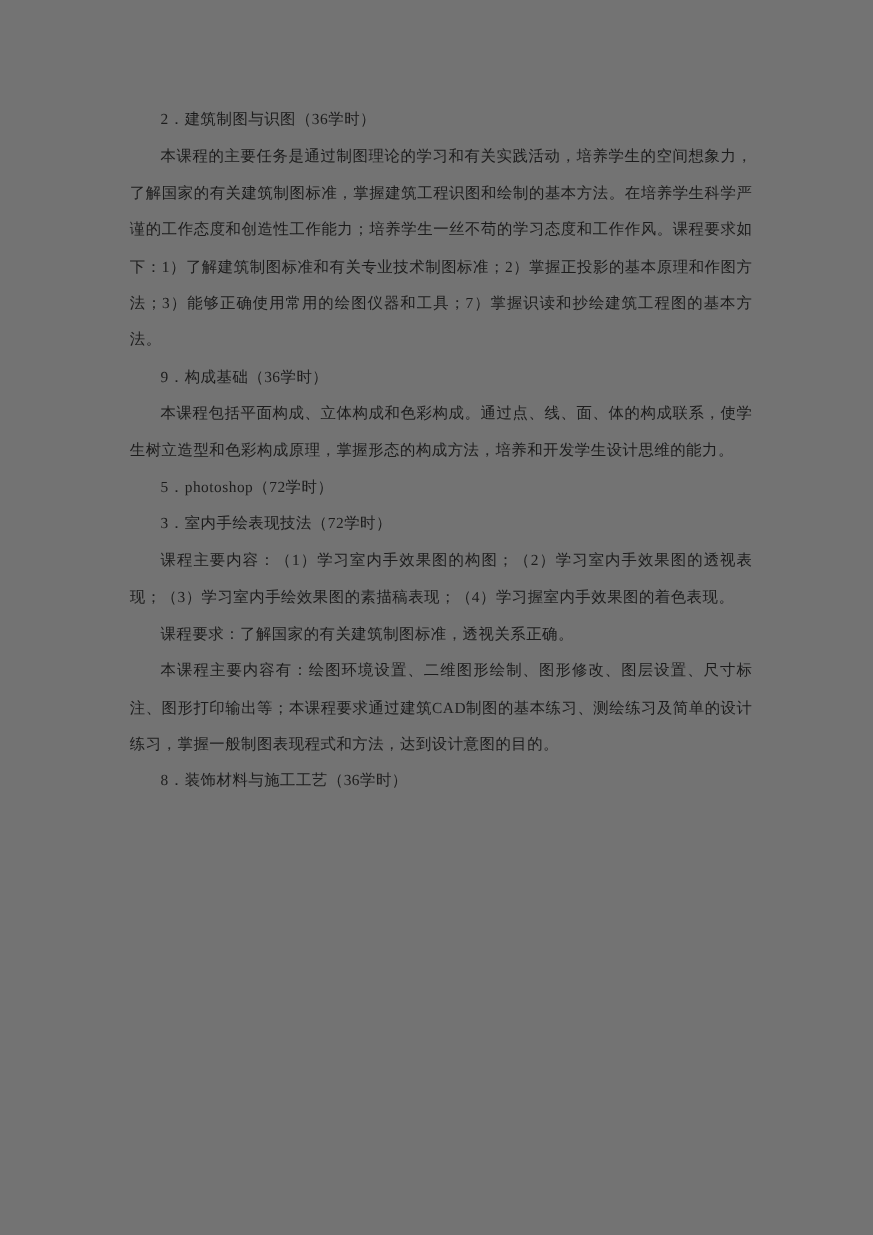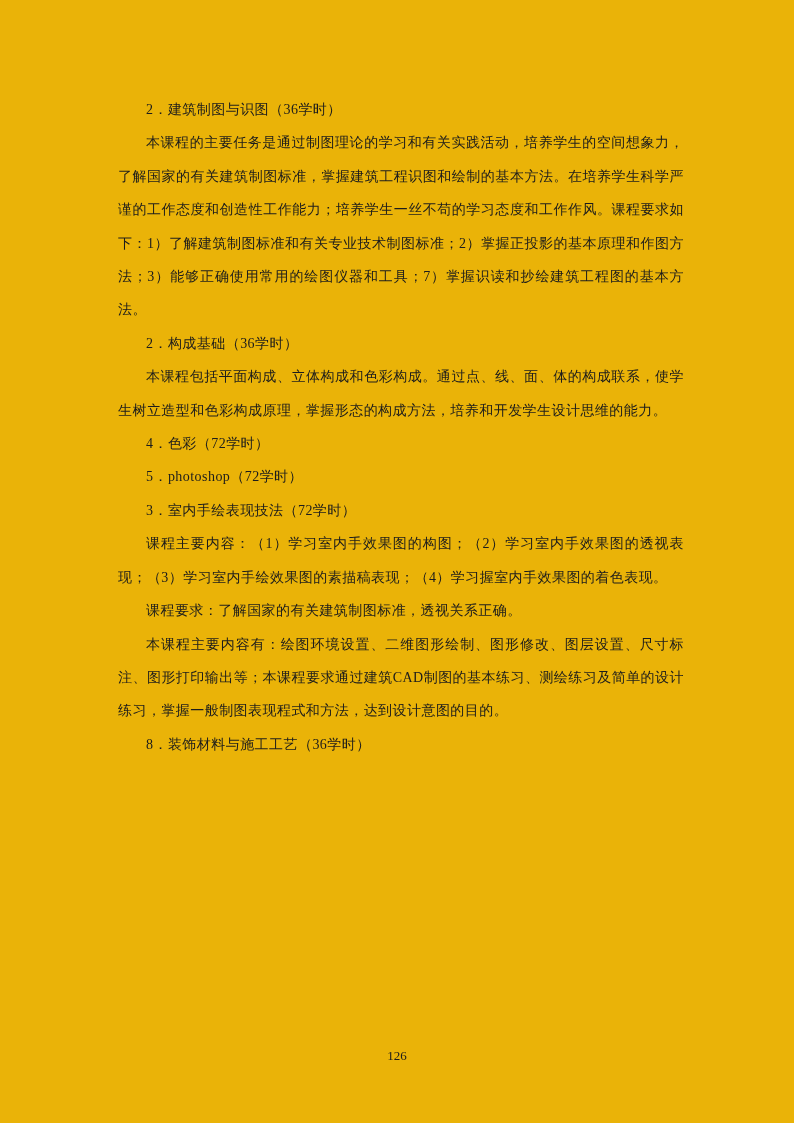--- a/index.html
+++ b/index.html
@@ -4,21 +4,21 @@
 <style>
   html, body {
     margin: 0;
     padding: 0;
     background: #ffffff;
   }
   .page {
     position: relative;
     width: 794px;
     height: 1123px;
-    background: #eab308;
+    background: #737373;
     overflow: hidden;
     font-family: "Liberation Serif", "DejaVu Serif", serif;
     color: #1c1c1c;
   }
   .doc-body {
     position: absolute;
     left: 118px;
     top: 93px;
     width: 566px;
   }
@@ -44,31 +44,29 @@
   }
 </style>
 </head>
 <body>
 
 <div class="page">
   <div class="doc-body">
     <p>2．建筑制图与识图（36学时）</p>
     <p>本课程的主要任务是通过制图理论的学习和有关实践活动，培养学生的空间想象力，了解国家的有关建筑制图标准，掌握建筑工程识图和绘制的基本方法。在培养学生科学严谨的工作态度和创造性工作能力；培养学生一丝不苟的学习态度和工作作风。课程要求如下：1）了解建筑制图标准和有关专业技术制图标准；2）掌握正投影的基本原理和作图方法；3）能够正确使用常用的绘图仪器和工具；7）掌握识读和抄绘建筑工程图的基本方法。</p>
 
-    <p>2．构成基础（36学时）</p>
+    <p>9．构成基础（36学时）</p>
     <p>本课程包括平面构成、立体构成和色彩构成。通过点、线、面、体的构成联系，使学生树立造型和色彩构成原理，掌握形态的构成方法，培养和开发学生设计思维的能力。</p>
 
-    <p>4．色彩（72学时）</p>
 
     <p>5．photoshop（72学时）</p>
 
     <p>3．室内手绘表现技法（72学时）</p>
     <p>课程主要内容：（1）学习室内手效果图的构图；（2）学习室内手效果图的透视表现；（3）学习室内手绘效果图的素描稿表现；（4）学习握室内手效果图的着色表现。</p>
     <p>课程要求：了解国家的有关建筑制图标准，透视关系正确。</p>
 
     <p>本课程主要内容有：绘图环境设置、二维图形绘制、图形修改、图层设置、尺寸标注、图形打印输出等；本课程要求通过建筑CAD制图的基本练习、测绘练习及简单的设计练习，掌握一般制图表现程式和方法，达到设计意图的目的。</p>
 
     <p>8．装饰材料与施工工艺（36学时）</p>
 
   </div>
 
-  <div class="page-number">126</div>
 </div>
 
 </body></html>

